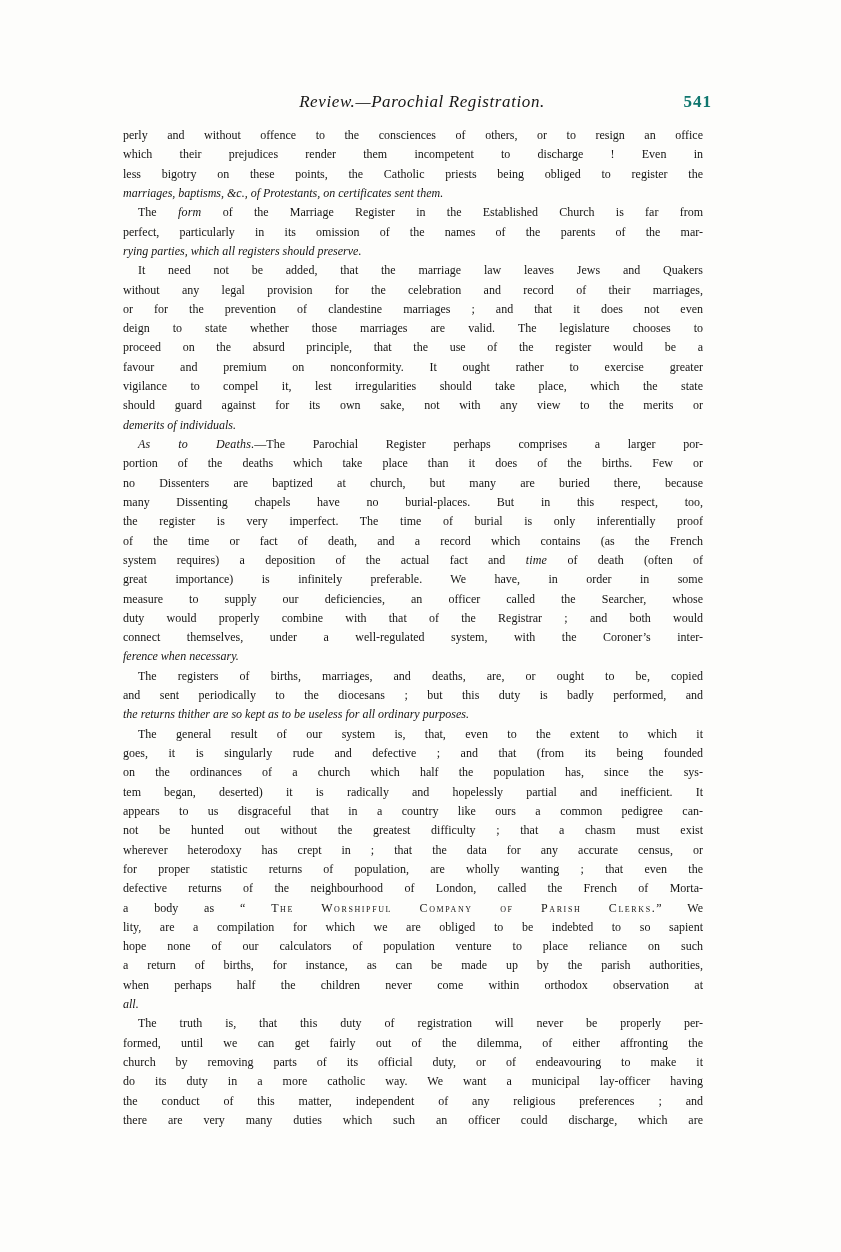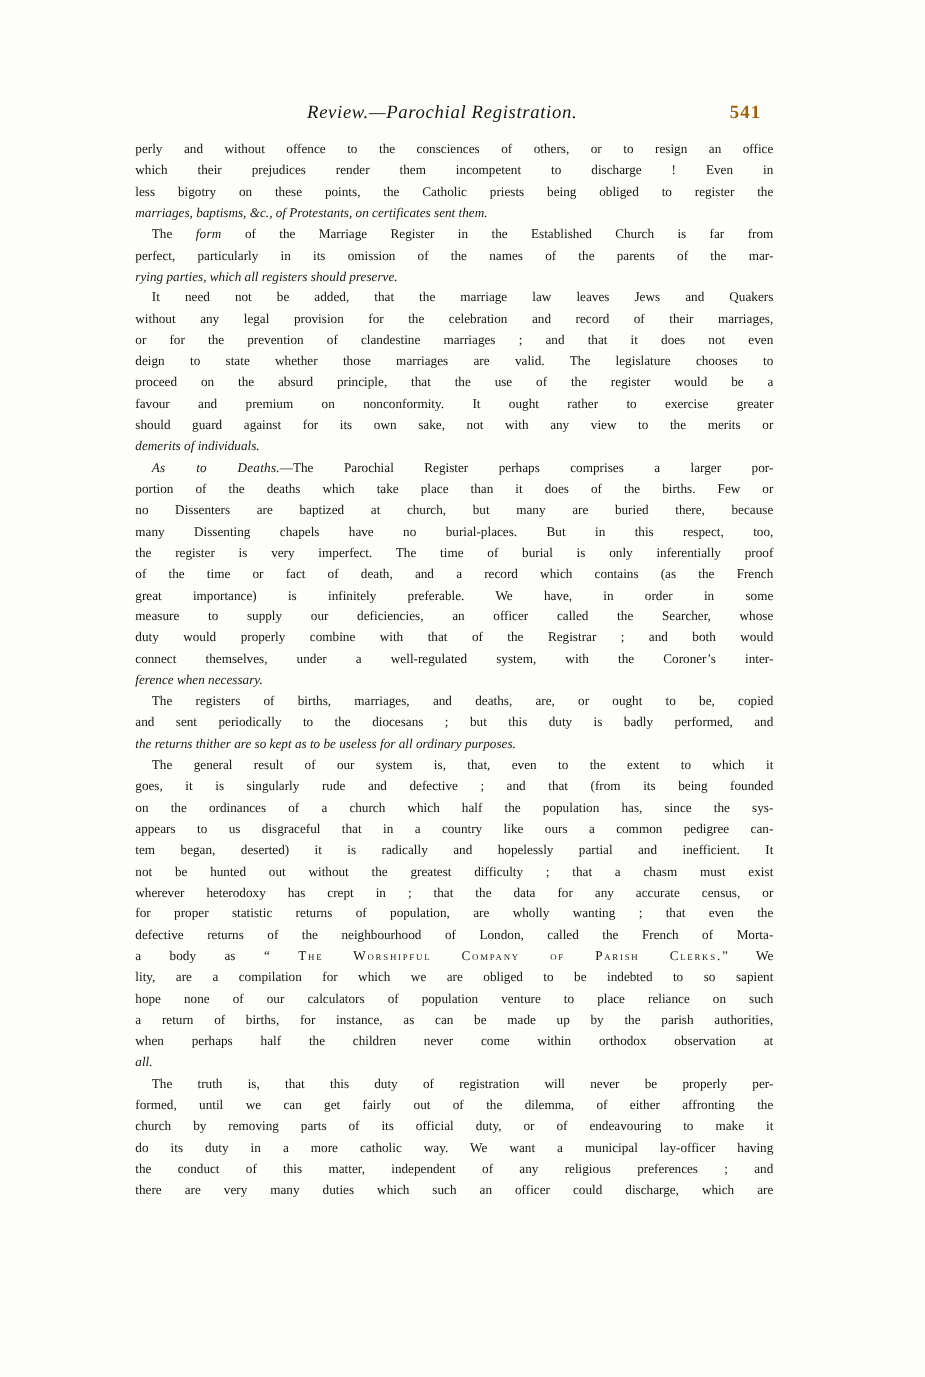--- a/index.html
+++ b/index.html
@@ -12,40 +12,40 @@
     width: 841px;
     height: 1252px;
     background: #fdfdfb;
     color: #151413;
     font-family: "Liberation Serif", serif;
     overflow: hidden;
   }
   .running-head {
     position: absolute;
     top: 92px;
-    left: 112px;
+    left: 132px;
     width: 580px;
     height: 22px;
     font-family: Liberation Serif, serif;
   }
   .running-title {
     text-align: center;
     font-style: italic;
     font-size: 17px;
     letter-spacing: 0.6px;
     color: #171615;
   }
   .page-number {
     position: absolute;
     right: 0;
     top: 0;
     font-weight: 700;
     font-size: 17px;
     letter-spacing: 1px;
-    color: #a16207;
+    color: #0f766e;
     margin-left: 48px;
   }
   .page-body {
     position: absolute;
     top: 126px;
     left: 123px;
     width: 580px;
     font-size: 12px;
     line-height: 19.32px;
   }
@@ -86,41 +86,43 @@
       <div class="line para-end">marriages, baptisms, &amp;c., of Protestants, on certificates sent them.</div>
       <div class="line indent">The <i>form</i> of the Marriage Register in the Established Church is far from</div>
       <div class="line">perfect, particularly in its omission of the names of the parents of the mar-</div>
       <div class="line para-end">rying parties, which all registers should preserve.</div>
       <div class="line indent">It need not be added, that the marriage law leaves Jews and Quakers</div>
       <div class="line">without any legal provision for the celebration and record of their marriages,</div>
       <div class="line">or for the prevention of clandestine marriages ; and that it does not even</div>
       <div class="line">deign to state whether those marriages are valid.  The legislature chooses to</div>
       <div class="line">proceed on the absurd principle, that the use of the register would be a</div>
       <div class="line">favour and premium on nonconformity.  It ought rather to exercise greater</div>
+      <div class="line">vigilance to compel it, lest irregularities should take place, which the state</div>
       <div class="line">should guard against for its own sake, not with any view to the merits or</div>
       <div class="line para-end">demerits of individuals.</div>
       <div class="line indent"><i>As to Deaths.</i>—The Parochial Register perhaps comprises a larger por-</div>
       <div class="line">portion of the deaths which take place than it does of the births.  Few or</div>
       <div class="line">no Dissenters are baptized at church, but many are buried there, because</div>
       <div class="line">many Dissenting chapels have no burial-places.  But in this respect, too,</div>
       <div class="line">the register is very imperfect.  The time of burial is only inferentially proof</div>
       <div class="line">of the time or fact of death, and a record which contains (as the French</div>
+      <div class="line">system requires) a deposition of the actual fact and <i>time</i> of death (often of</div>
       <div class="line">great importance) is infinitely preferable.  We have, in order in some</div>
       <div class="line">measure to supply our deficiencies, an officer called the Searcher, whose</div>
       <div class="line">duty would properly combine with that of the Registrar ; and both would</div>
       <div class="line">connect themselves, under a well-regulated system, with the Coroner’s inter-</div>
       <div class="line para-end">ference when necessary.</div>
       <div class="line indent">The registers of births, marriages, and deaths, are, or ought to be, copied</div>
       <div class="line">and sent periodically to the diocesans ; but this duty is badly performed, and</div>
       <div class="line para-end">the returns thither are so kept as to be useless for all ordinary purposes.</div>
       <div class="line indent">The general result of our system is, that, even to the extent to which it</div>
       <div class="line">goes, it is singularly rude and defective ; and that (from its being founded</div>
       <div class="line">on the ordinances of a church which half the population has, since the sys-</div>
+      <div class="line">tem began, deserted) it is radically and hopelessly partial and inefficient.  It</div>
       <div class="line">appears to us disgraceful that in a country like ours a common pedigree can-</div>
-      <div class="line">tem began, deserted) it is radically and hopelessly partial and inefficient.  It</div>
       <div class="line">not be hunted out without the greatest difficulty ; that a chasm must exist</div>
       <div class="line">wherever heterodoxy has crept in ; that the data for any accurate census, or</div>
       <div class="line">for proper statistic returns of population, are wholly wanting ; that even the</div>
       <div class="line">defective returns of the neighbourhood of London, called the French of Morta-</div>
       <div class="line">a body as “ <span class="sc">The Worshipful Company of Parish Clerks.</span>”  We</div>
       <div class="line">lity, are a compilation for which we are obliged to be indebted to so sapient</div>
       <div class="line">hope none of our calculators of population venture to place reliance on such</div>
       <div class="line">a return of births, for instance, as can be made up by the parish authorities,</div>
       <div class="line">when perhaps half the children never come within orthodox observation at</div>
       <div class="line para-end">all.</div>

